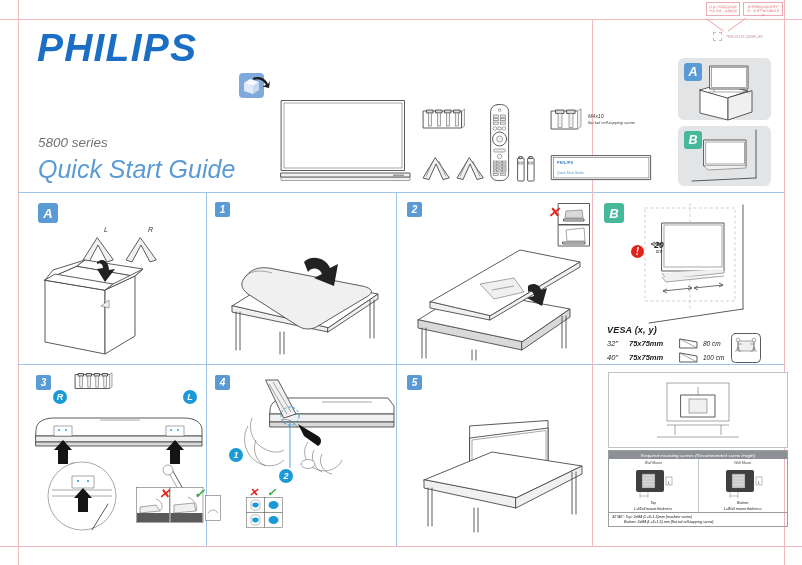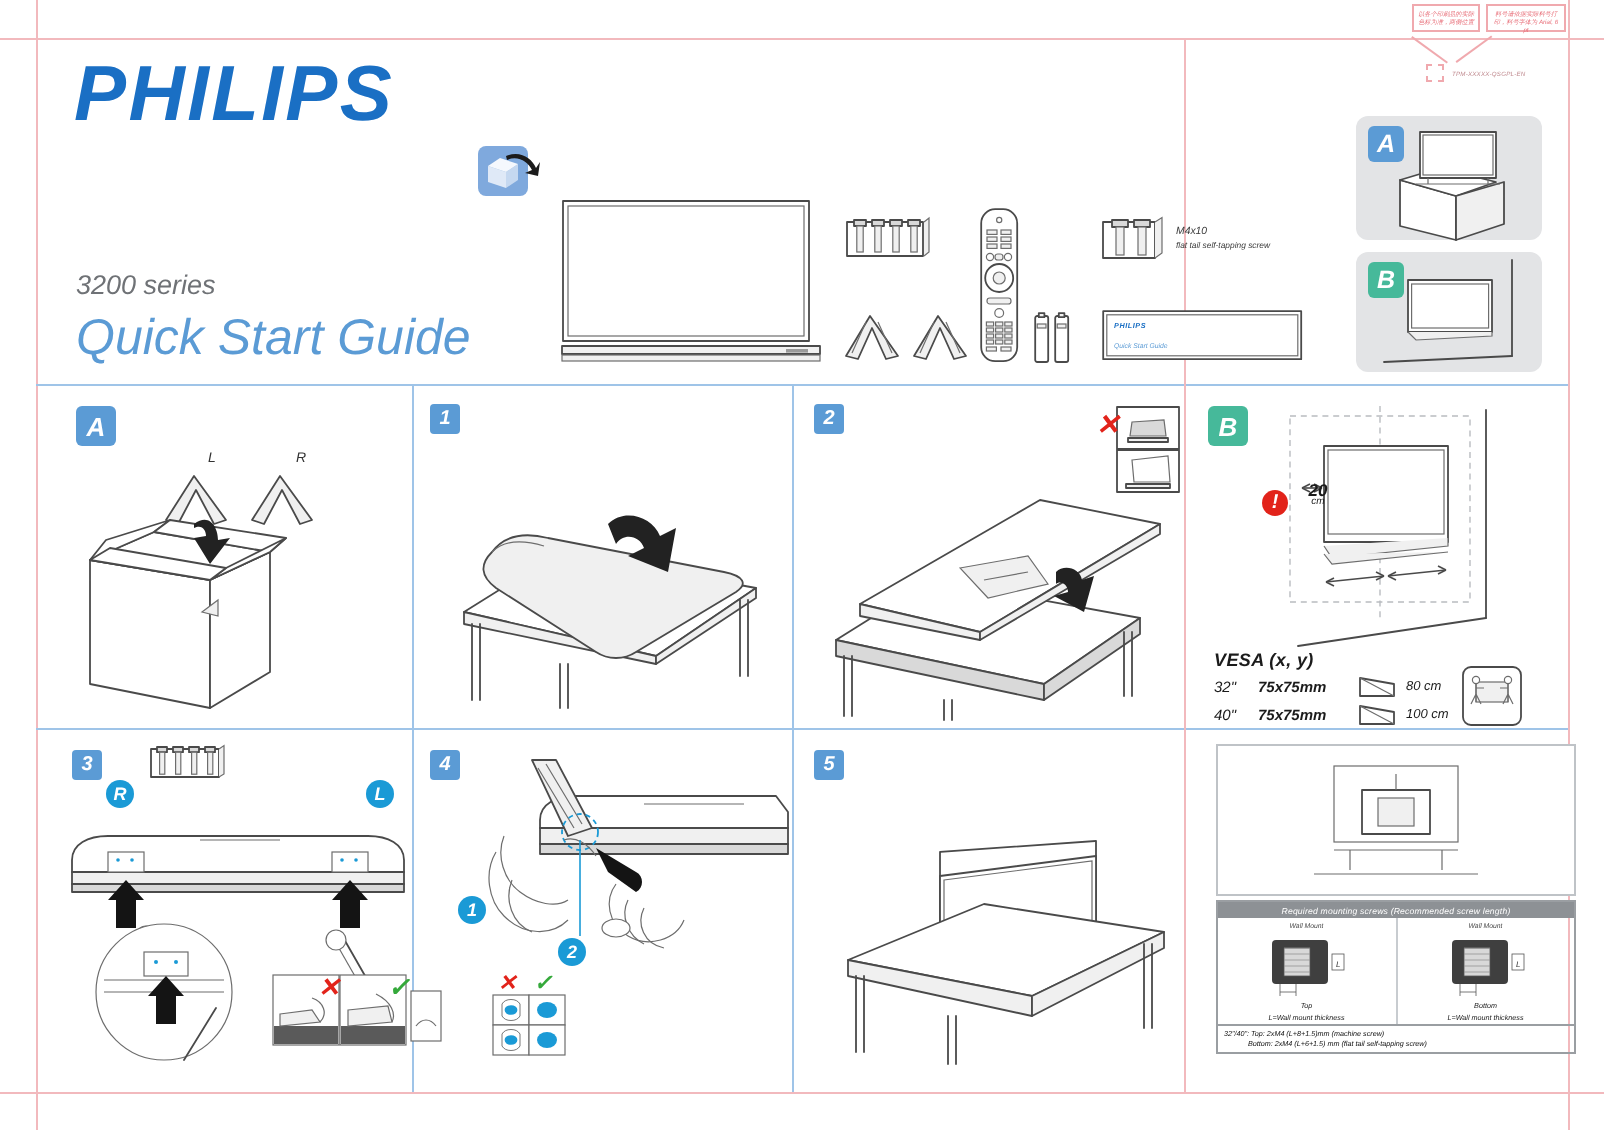--- a/index.html
+++ b/index.html
@@ -119,21 +119,21 @@
   <div class="guide-h" style="top:546px;"></div>
   <div class="guide-h guide-blue" style="top:192px;left:18px;right:18px;"></div>
   <div class="guide-h guide-blue" style="top:364px;left:18px;right:18px;"></div>
   <div class="guide-v guide-blue" style="left:206px;top:192px;height:354px;"></div>
   <div class="guide-v guide-blue" style="left:396px;top:192px;height:354px;"></div>
   <div class="guide-v" style="left:592px;top:19px;height:527px;"></div>
   <div class="guide-h" style="top:19px;left:0;width:18px;"></div>
   <div class="guide-h" style="top:19px;left:784px;width:18px;"></div>
 
   <div class="philips-logo">PHILIPS</div>
-  <div class="series-line">3200 series</div>
+  <div class="series-line">5800 series</div>
   <div class="qsg-title">Quick Start Guide</div>
 
   <div style="position:absolute;left:239px;top:73px;width:31px;height:31px;">
     <svg width="31" height="31" viewBox="0 0 31 31">
       <rect x="0" y="0" width="25" height="25" rx="4" fill="#7fa9dd"></rect>
       <path d="M5 10 L11 6 L20 9 L14 13 Z" fill="#ffffff" opacity=".92"></path>
       <path d="M5 10 L5 18 L14 21 L14 13 Z" fill="#ffffff" opacity=".75"></path>
       <path d="M14 13 L20 9 L20 17 L14 21 Z" fill="#ffffff" opacity=".55"></path>
       <path d="M14 5 C21 2 27 6 29 11 L31 8 L30 15 L23.5 13.5 L27 12 C25 8 20 4.5 14.5 7 Z" fill="#1b1b1b"></path>
     </svg>

